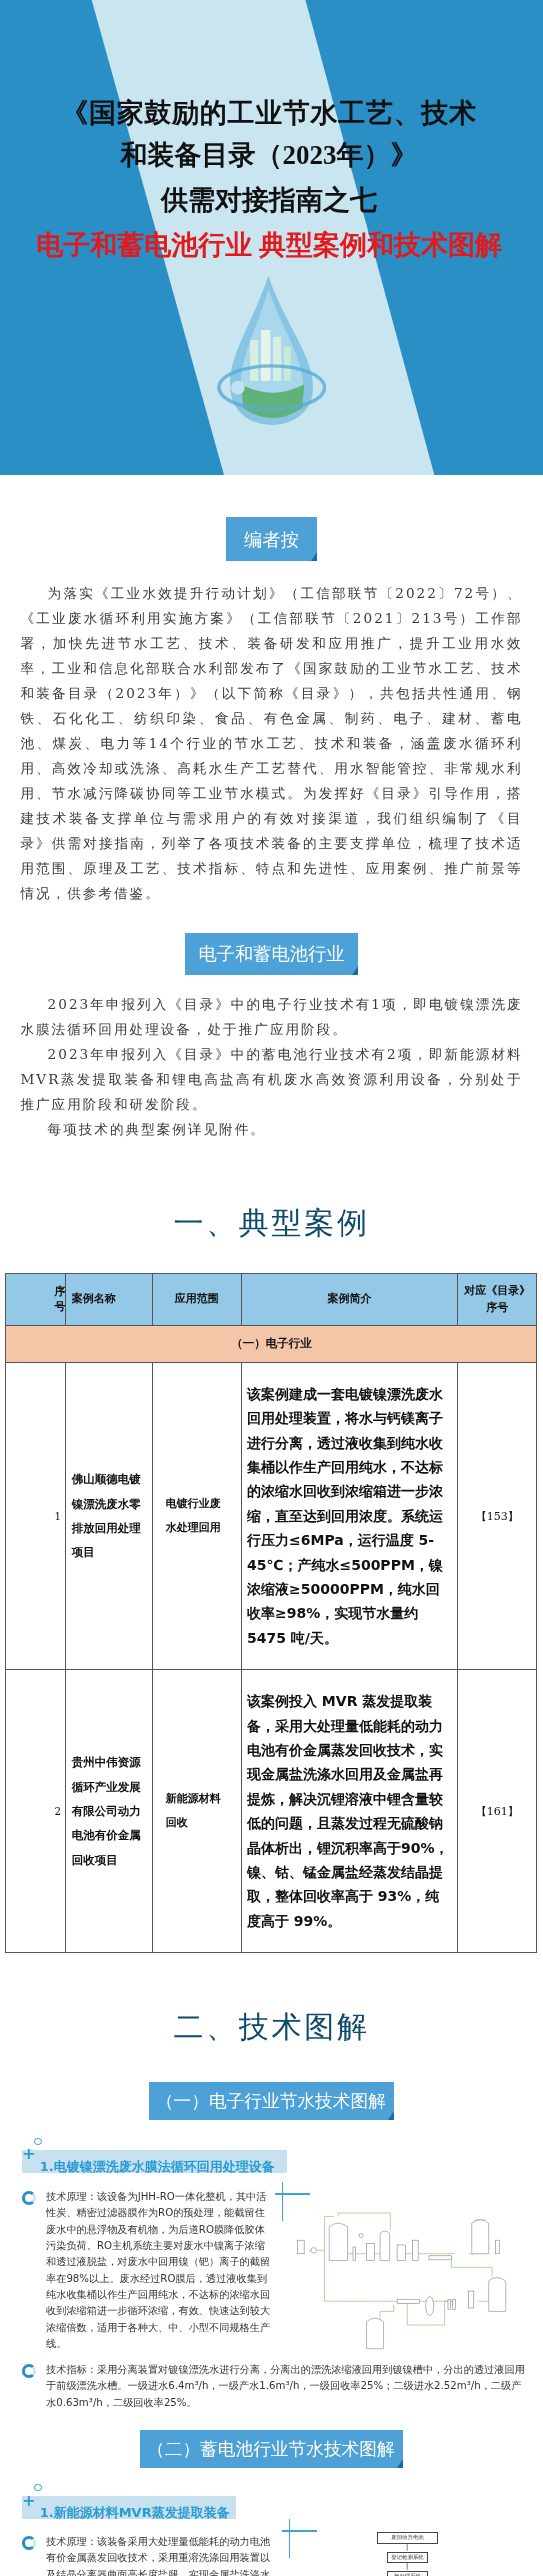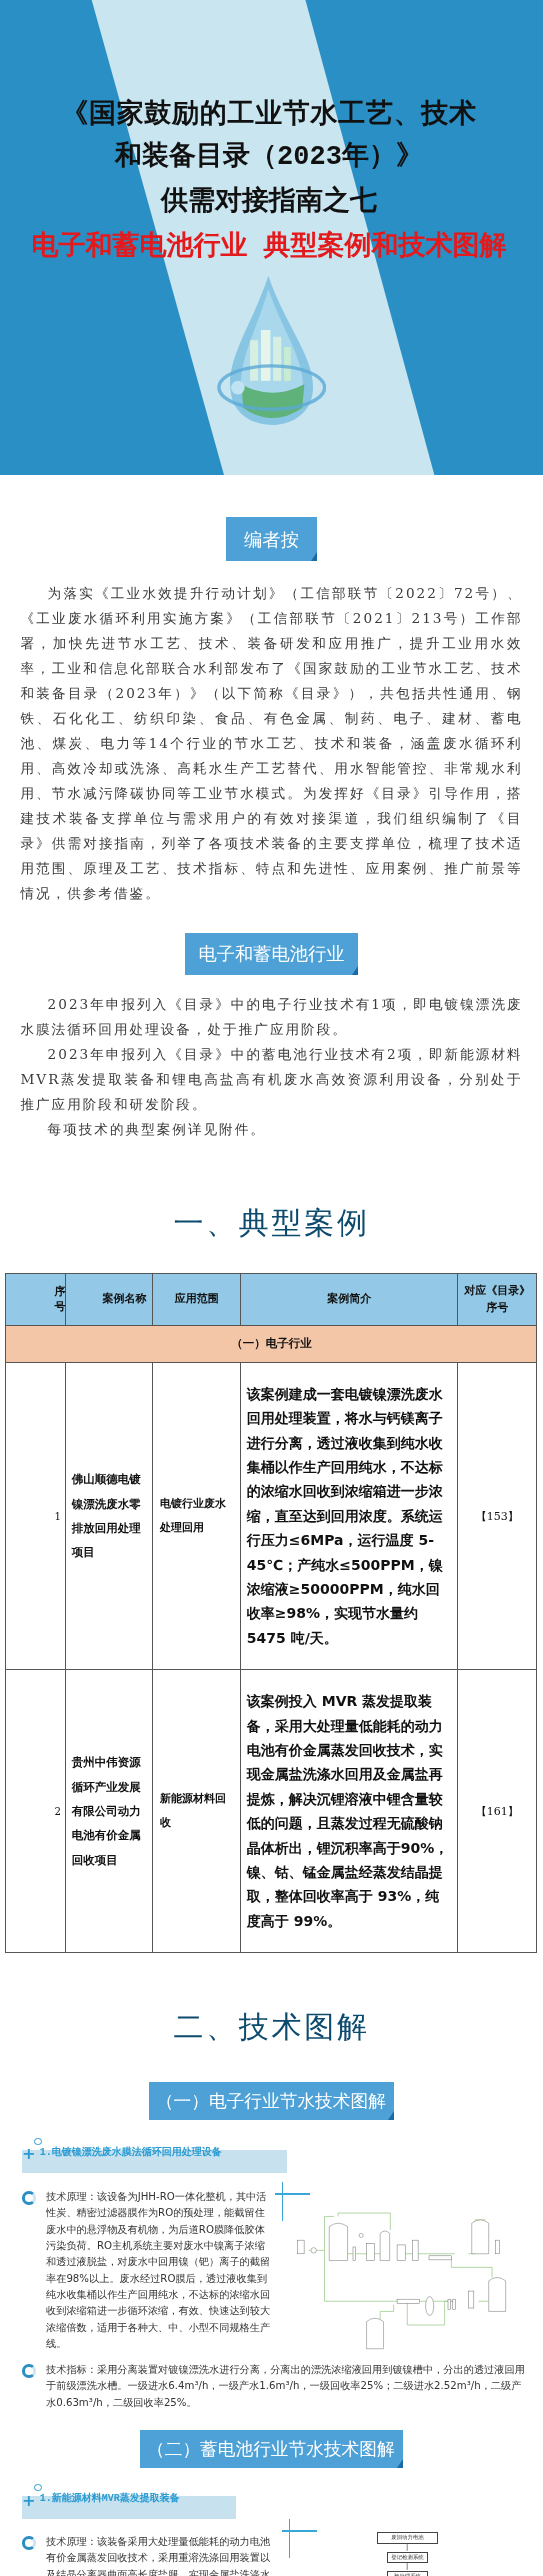--- a/index.html
+++ b/index.html
@@ -1,48 +1,48 @@
 <!DOCTYPE html>
 <html style="font-size:11px"><head>
 <meta charset="utf-8">
 <style>
   * { box-sizing: border-box; margin: 0; padding: 0; }
   body { width: 543px; background: #ffffff; font-family: "DejaVu Sans", "Liberation Sans", sans-serif; color: #333; }
   
   .hero { position: relative; width: 543px; height: 475px; background: #2a8fc4; overflow: hidden; }
   .hero-band { position: absolute; top: 0; left: 0; width: 543px; height: 475px; }
-  .hero-title { position: absolute; left: 0; width: 538px; text-align: center; color: #111; font-family: Liberation Mono, monospace; font-weight: bold; }
+  .hero-title { position: absolute; left: 0; width: 538px; text-align: center; color: #111; font-family: Liberation Serif, serif; font-weight: bold; }
   .hero-t1 { top: 95px; font-size: 27px; letter-spacing: 0.7px; }
   .hero-t2 { top: 137px; font-size: 27px; }
   .hero-t3 { top: 182px; font-size: 27px; }
   .hero-t4 { top: 227px; font-size: 27px; color: #e3191c; }
   .droplet { position: absolute; left: 204px; top: 272px; width: 122px; height: 177px; }
   
   .tag-wrap { text-align: center; margin: 0 auto; }
   .tag { display: inline-block; position: relative; background: #4ea1d6; color: #fff; font-size: 18.3px; padding: 8.1px 13.6px; }
   .tag .fold { position: absolute; right: 0; bottom: 0; width: 0; height: 0; border-left: 6.8px solid transparent; border-bottom: 9.5px solid #1a6aa8; }
   .para { font-family: "DejaVu Serif", "Liberation Serif", serif; font-size: 13.6px; line-height: 25px; color: #3a3a3a; padding: 0 20.4px; letter-spacing: 2px; text-align: justify; }
   .para p { text-indent: 2em; }
   .big-heading { text-align: center; font-size: 30px; color: #0c4a6e; letter-spacing: 2.7px; }
   
   table.cases { width: 532px; margin: 0 5.4px; border-collapse: collapse; font-size: 10.2px; }
   table.cases th { background: #93c8e6; border: 1px solid #555; font-weight: bold; height: 52px; color: #111; font-size: 11px; }
   table.cases td { border: 1px solid #555; color: #111; vertical-align: middle; }
   table.cases tr.group td { background: #f3c6a8; text-align: center; font-weight: bold; height: 37px; font-size: 11.5px; }
   .c-idx { width: 45px; text-align: left; font-family: "DejaVu Serif", serif; padding-left: 48px; }
   .c-name { width: 88px; padding: 0 5.4px; font-weight: bold; line-height: 24.4px; font-size: 11.5px; }
-  .c-scope { width: 90px; padding: 0 7px; font-weight: bold; line-height: 24.4px; font-size: 11px; }
+  .c-scope { width: 90px; padding: 0 13px; font-weight: bold; line-height: 24.4px; font-size: 11px; }
   .c-desc { width: 219px; padding: 19px 5.4px; font-weight: bold; line-height: 24.4px; font-size: 14px; }
   .c-ref { width: 80px; text-align: center; font-family: "DejaVu Serif", serif; font-size: 11px; }
   
   .subhead { position: relative; margin-left: 22px; display: inline-block; }
   .subhead .bar { position: absolute; left: 0; top: 12.2px; height: 23px; background: #c7e1ee; }
   .subhead .plus { position: absolute; left: 0; top: 6.8px; color: #2a9bd3; font-size: 16.3px; font-weight: bold; }
   .subhead .ring { position: absolute; left: 12.2px; top: 0; width: 7.5px; height: 7.5px; border: 1.4px solid #2a9bd3; border-radius: 50%; }
-  .subhead .txt { position: relative; left: 17.7px; top: 7px; color: #2a9bd3; font-size: 10px; font-weight: bold; white-space: nowrap; font-family: Liberation Mono, monospace; }
+  .subhead .txt { position: relative; left: 17.7px; top: 20px; color: #2a9bd3; font-size: 13px; font-weight: bold; white-space: nowrap; }
   .bullet-row { position: relative; padding-left: 39px; padding-right: 13.6px; font-size: 10.2px; line-height: 16.3px; color: #333; margin-left: 7px; }
   .bullet-icon { position: absolute; left: 15px; top: 2px; width: 13.6px; height: 13.6px; border-radius: 50%; border: 3.4px solid #2a8fc4; border-right-color: #cfe6f2; }
   .two-col { position: relative; }
   .crosshair { position: absolute; width: 35px; height: 39px; }
   .crosshair .v { position: absolute; left: 6.8px; top: 0; width: 1.4px; height: 39px; background: #3aa6d8; }
   .crosshair .h { position: absolute; left: 0; top: 11px; width: 35px; height: 1.4px; background: #3aa6d8; }
   .diagram { position: absolute; }
   .fc-box { position: absolute; border: 0.8px solid #444; background: #fff; font-size: 5.4px; color: #333; text-align: center; display: flex; align-items: center; justify-content: center; line-height: 6.8px; }
   .fc-label { position: absolute; font-size: 4.8px; color: #444; white-space: nowrap; }
 </style>
@@ -100,21 +100,21 @@
 </div>
 
 
 <div style="height:61px"></div>
 <div class="big-heading">一、典型案例</div>
 <div style="height:28.5px"></div>
 <table class="cases">
   <thead>
     <tr>
       <th class="c-idx">序号</th>
-      <th class="c-name" style="text-align:right">案例名称</th>
+      <th class="c-name" style="text-align:left">案例名称</th>
       <th class="c-scope" style="text-align:center">应用范围</th>
       <th class="c-desc" style="text-align:center;padding:0">案例简介</th>
       <th class="c-ref" style="font-family:'DejaVu Sans',sans-serif;padding:0 4.1px;line-height:17.7px">对应《目录》序号</th>
     </tr>
   </thead>
   <tbody>
     <tr class="group">
       <td colspan="5">（一）电子行业</td>
     </tr>
     <tr>

